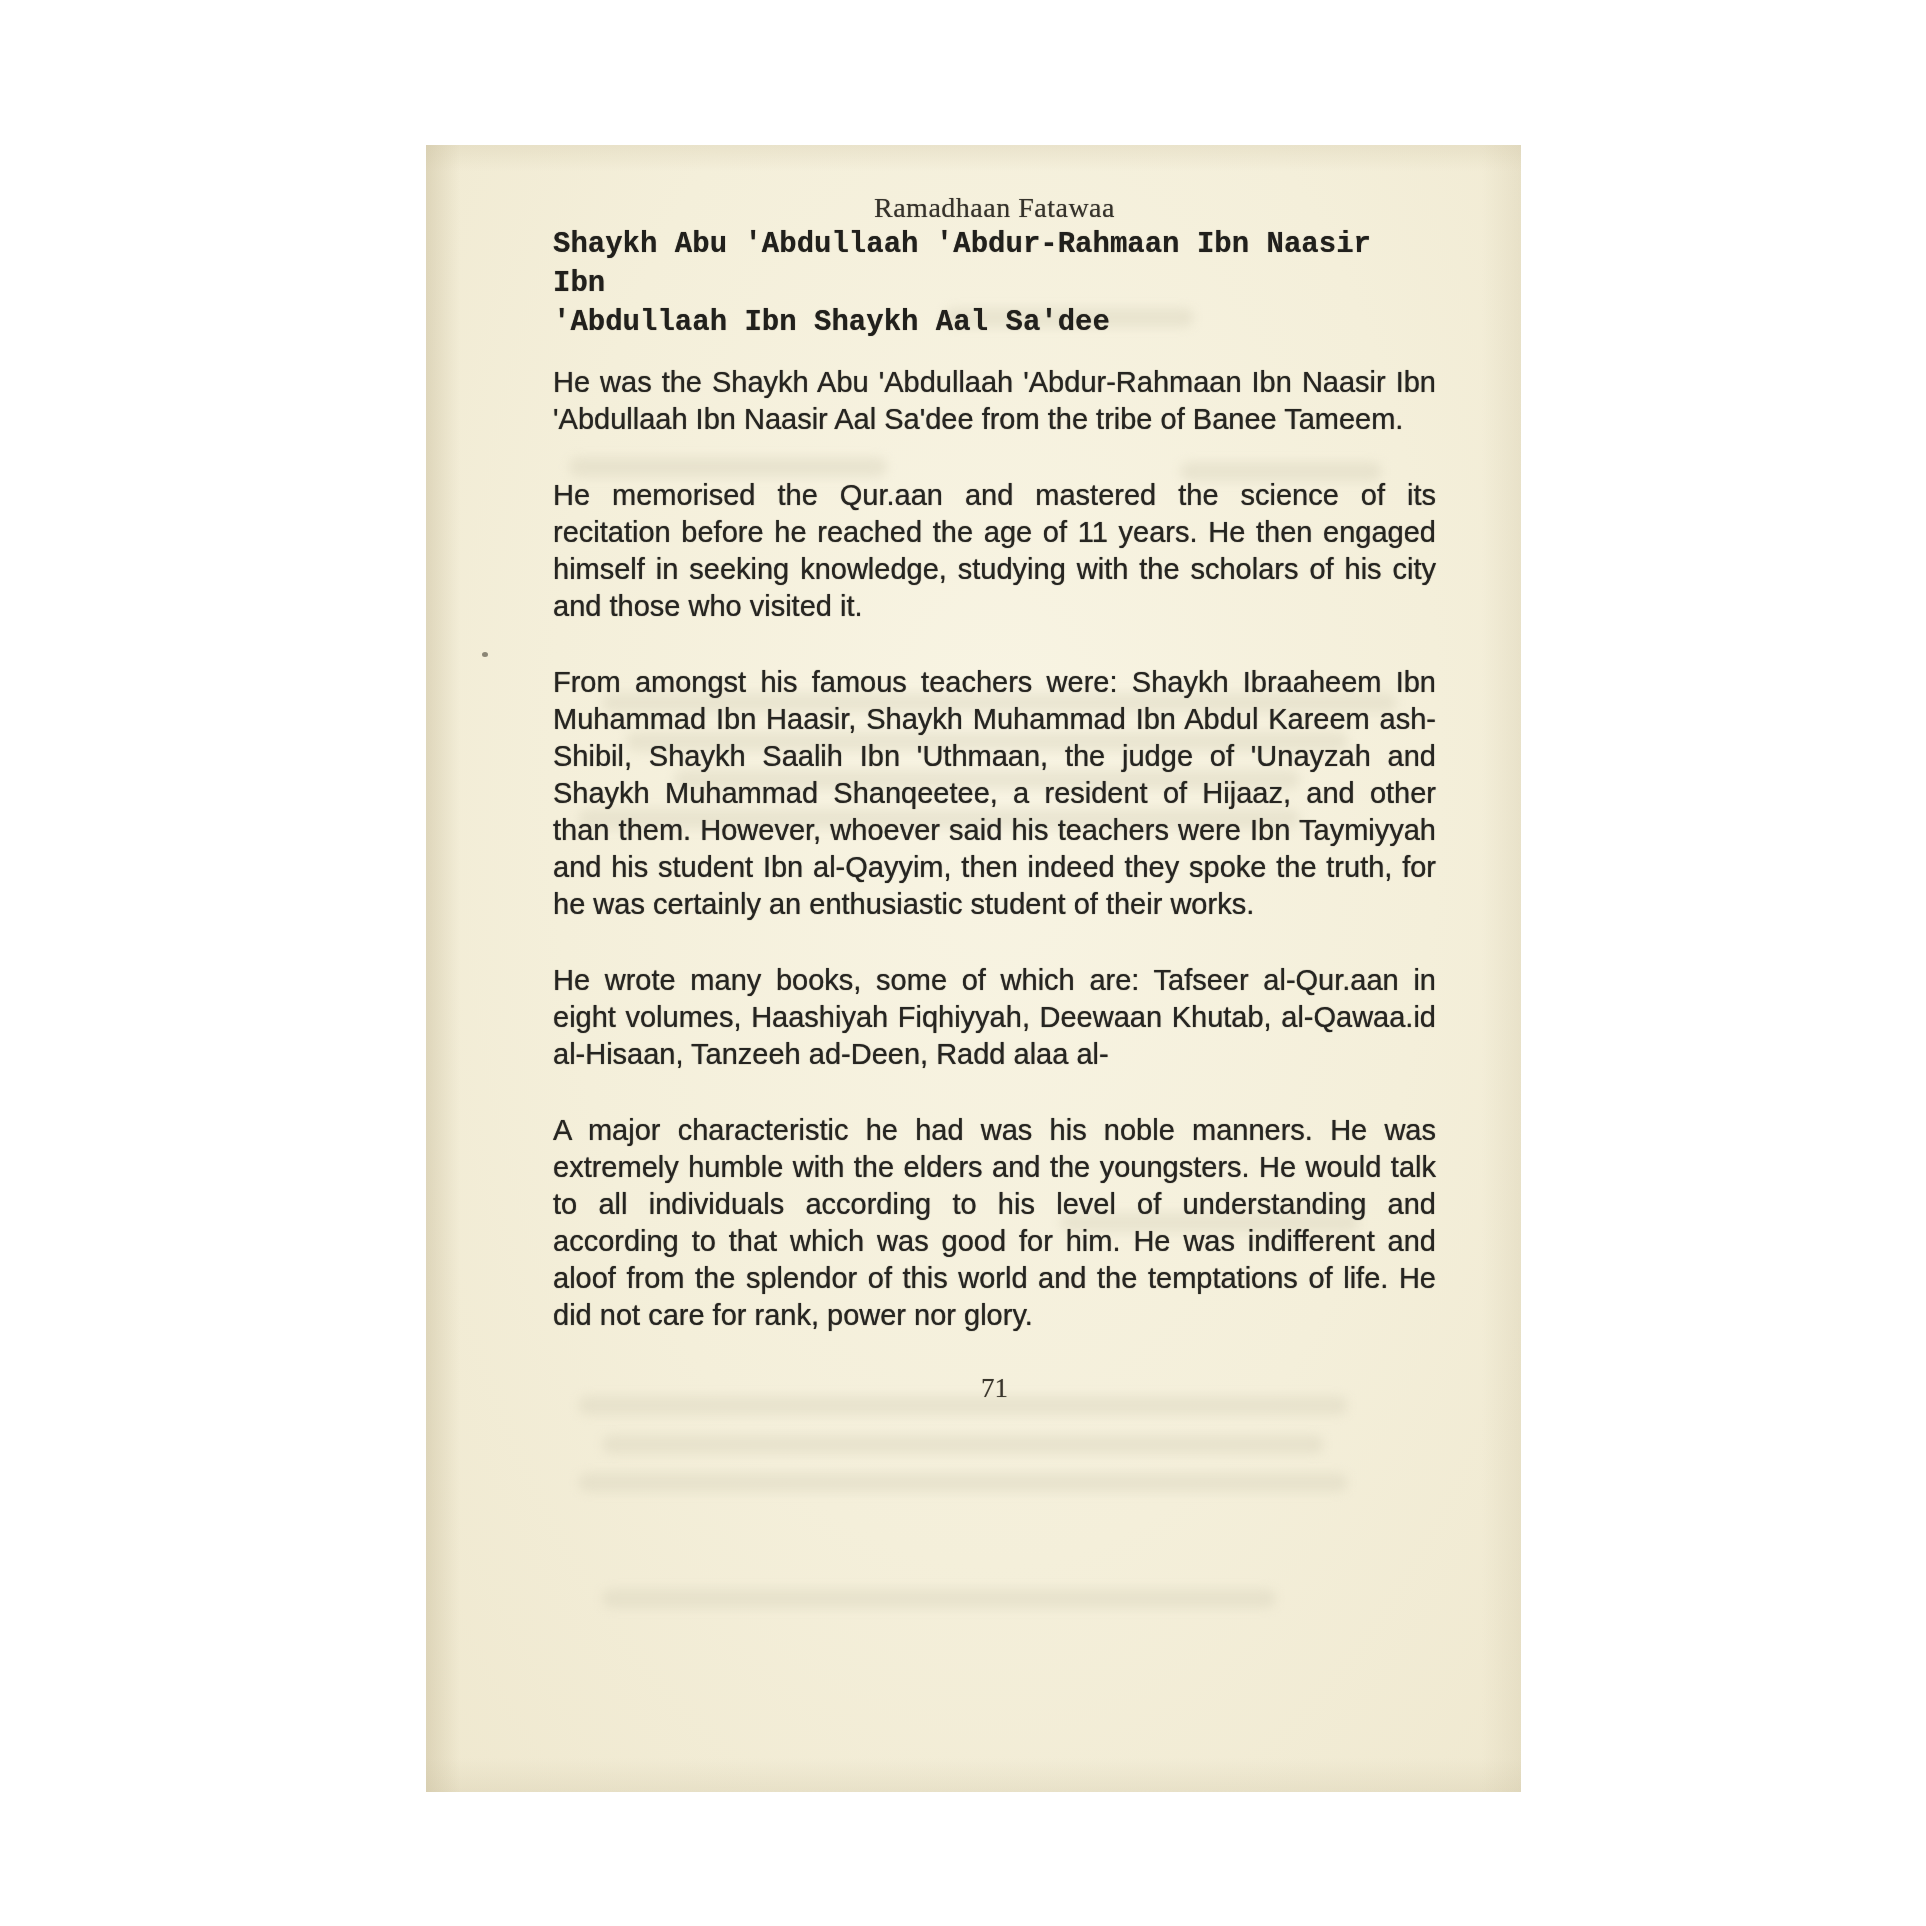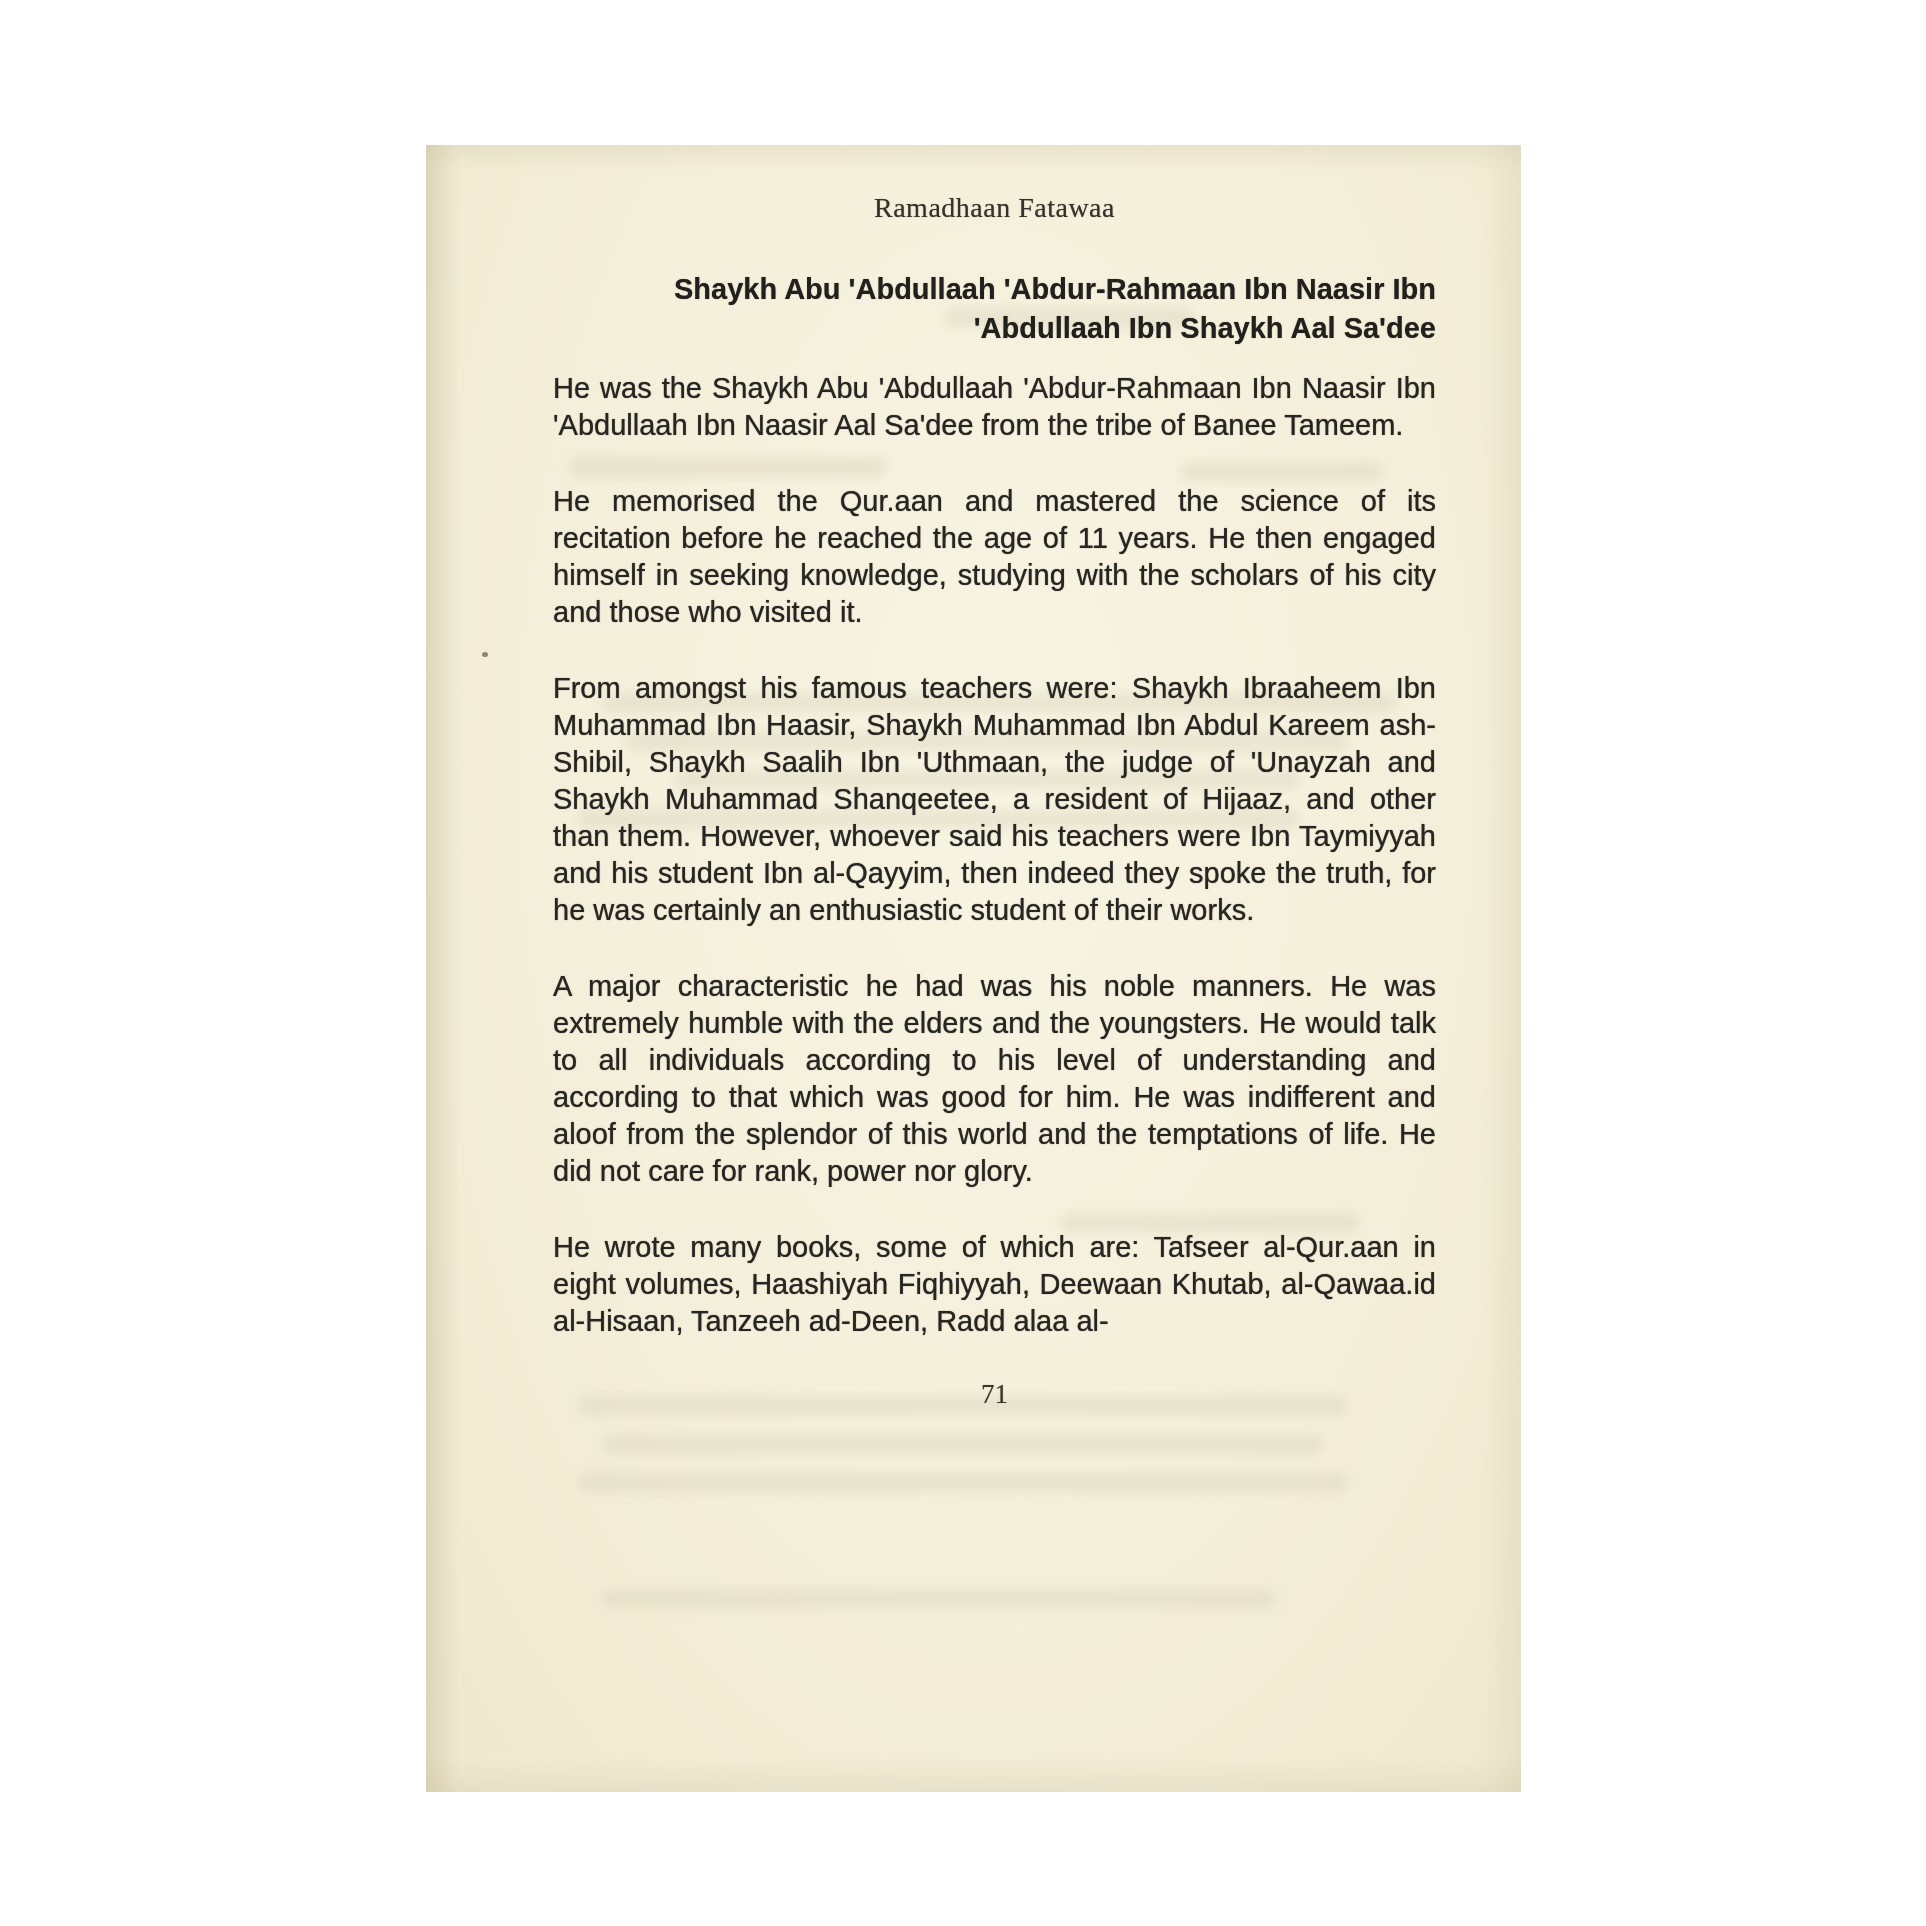--- a/index.html
+++ b/index.html
@@ -40,23 +40,22 @@
     padding-top: 46px;
     text-align: center;
     font-family: "Liberation Serif", serif;
     font-size: 28px;
     line-height: 34px;
     color: #35322b;
     letter-spacing: 0.5px;
     text-shadow: 0 0 1px rgba(55,50,40,0.55);
   }
   .chapter-heading {
-    margin-top: 45px;
-    text-align: right;
-    font-family: Liberation Sans, sans-serif;
+    text-align: left;
+    font-family: Liberation Mono, monospace;
     font-weight: 700;
     font-size: 29px;
     line-height: 39px;
     color: #21201c;
     text-shadow: 0 0 1px rgba(35,32,28,0.6);
   }
   .body-text {
     margin-top: 22px;
   }
   .body-text p {
@@ -123,22 +122,22 @@
 
       <div class="chapter-heading">
         <div>Shaykh Abu 'Abdullaah 'Abdur-Rahmaan Ibn Naasir Ibn</div>
         <div>'Abdullaah Ibn Shaykh Aal Sa'dee</div>
       </div>
 
       <div class="body-text">
         <p>He was the Shaykh Abu 'Abdullaah 'Abdur-Rahmaan Ibn Naasir Ibn 'Abdullaah Ibn Naasir Aal Sa'dee from the tribe of Banee Tameem.</p>
         <p>He memorised the Qur.aan and mastered the science of its recitation before he reached the age of 11 years. He then engaged himself in seeking knowledge, studying with the scholars of his city and those who visited it.</p>
         <p>From amongst his famous teachers were: Shaykh Ibraaheem Ibn Muhammad Ibn Haasir, Shaykh Muhammad Ibn Abdul Kareem ash-Shibil, Shaykh Saalih Ibn 'Uthmaan, the judge of 'Unayzah and Shaykh Muhammad Shanqeetee, a resident of Hijaaz, and other than them. However, whoever said his teachers were Ibn Taymiyyah and his student Ibn al-Qayyim, then indeed they spoke the truth, for he was certainly an enthusiastic student of their works.</p>
+        <p>He wrote many books, some of which are: Tafseer al-Qur.aan in eight volumes, Haashiyah Fiqhiyyah, Deewaan Khutab, al-Qawaa.id al-Hisaan, Tanzeeh ad-Deen, Radd alaa al-</p>
         <p>A major characteristic he had was his noble manners. He was extremely humble with the elders and the youngsters. He would talk to all individuals according to his level of understanding and according to that which was good for him. He was indifferent and aloof from the splendor of this world and the temptations of life. He did not care for rank, power nor glory.</p>
-        <p>He wrote many books, some of which are: Tafseer al-Qur.aan in eight volumes, Haashiyah Fiqhiyyah, Deewaan Khutab, al-Qawaa.id al-Hisaan, Tanzeeh ad-Deen, Radd alaa al-</p>
       </div>
 
       <div class="page-number">71</div>
 
     </div>
   </div>
 </div>
 
 
 </body></html>

